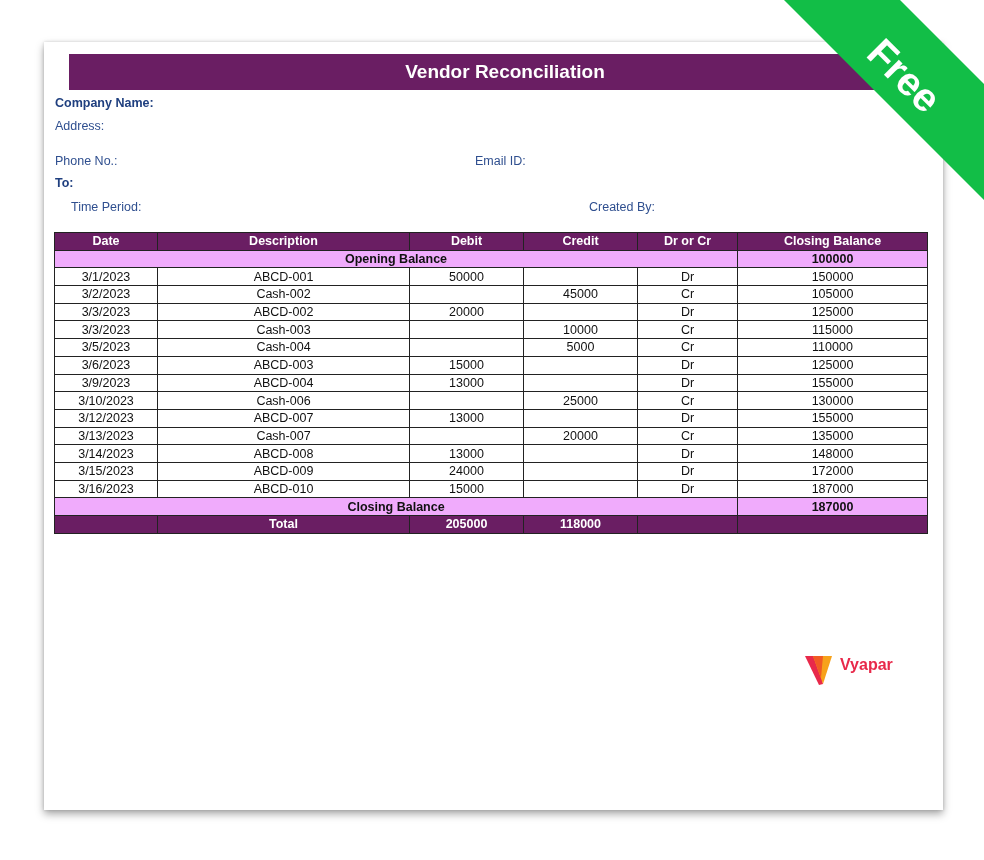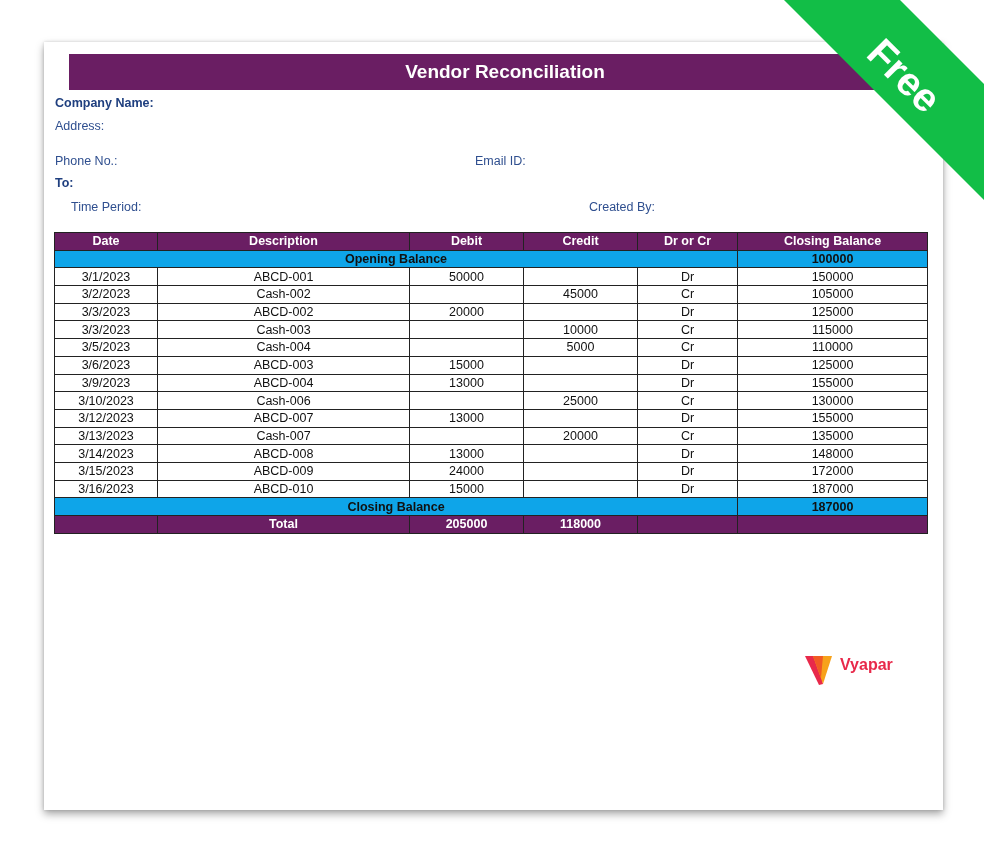--- a/index.html
+++ b/index.html
@@ -9,21 +9,21 @@
           box-shadow: 0 4px 8px rgba(0,0,0,0.35), 0 0 3px rgba(0,0,0,0.15); }
   .title-bar { position:absolute; left:25px; top:12px; width:872px; height:36px; background:#6a1e63;
                color:#fff; font-weight:bold; font-size:19px; text-align:center; line-height:36px; }
   .lbl { position:absolute; color:#2f4f8f; font-size:12.5px; white-space:nowrap; }
   .lbl.bold { font-weight:bold; color:#1f3f7f; }
   table.recon { position:absolute; left:10px; top:190px; width:873px; border-collapse:collapse;
                 font-size:12.5px; table-layout:fixed; }
   table.recon td, table.recon th { border:1px solid #222; height:16.7px; padding:0; text-align:center;
                 line-height:16px; color:#111; white-space:nowrap; overflow:hidden; }
   table.recon th { background:#6a1e63; color:#fff; font-weight:bold; }
-  tr.pink td { background:#0ea5e9; font-weight:bold; }
+  tr.pink td { background:#f0abfc; font-weight:bold; }
   tr.total td { background:#6a1e63; color:#fff; font-weight:bold; }
   .ribbon { position:absolute; left:784px; top:0; width:300px; height:300px; pointer-events:none; }
   .logo { position:absolute; left:761px; top:612px; width:110px; height:32px; }
   .logo-text { position:absolute; left:35px; top:2px; color:#e8294a; font-weight:bold; font-size:16px; }
 </style>
 </head>
 <body>
 
 <div class="page">
   <div class="title-bar">Vendor Reconciliation</div>

